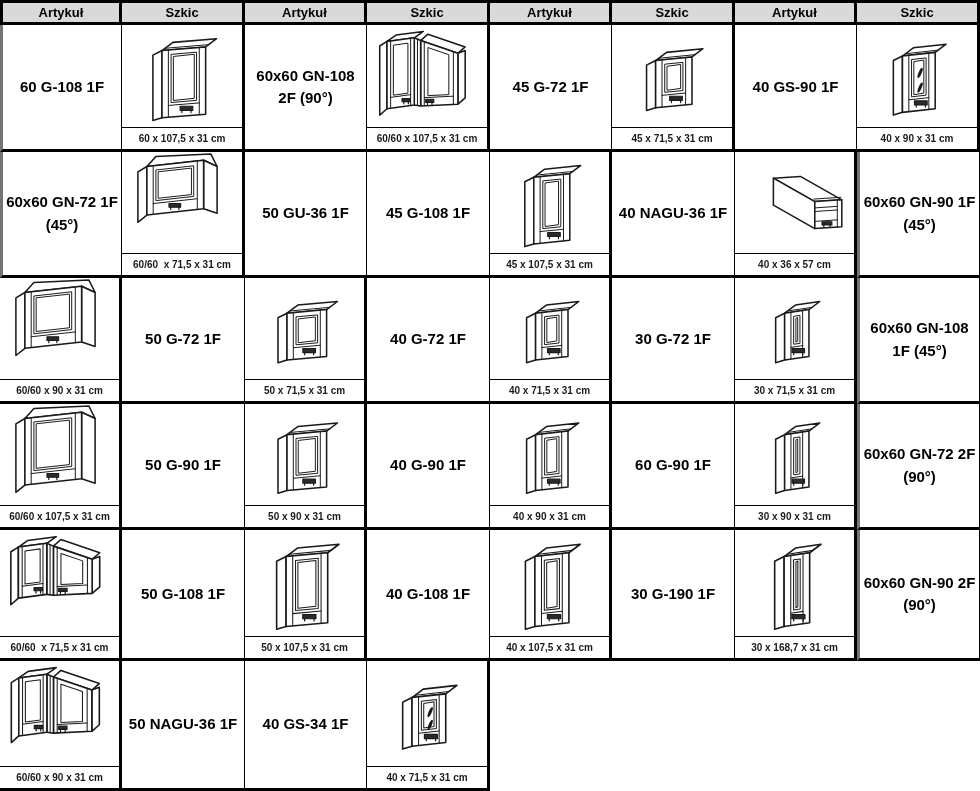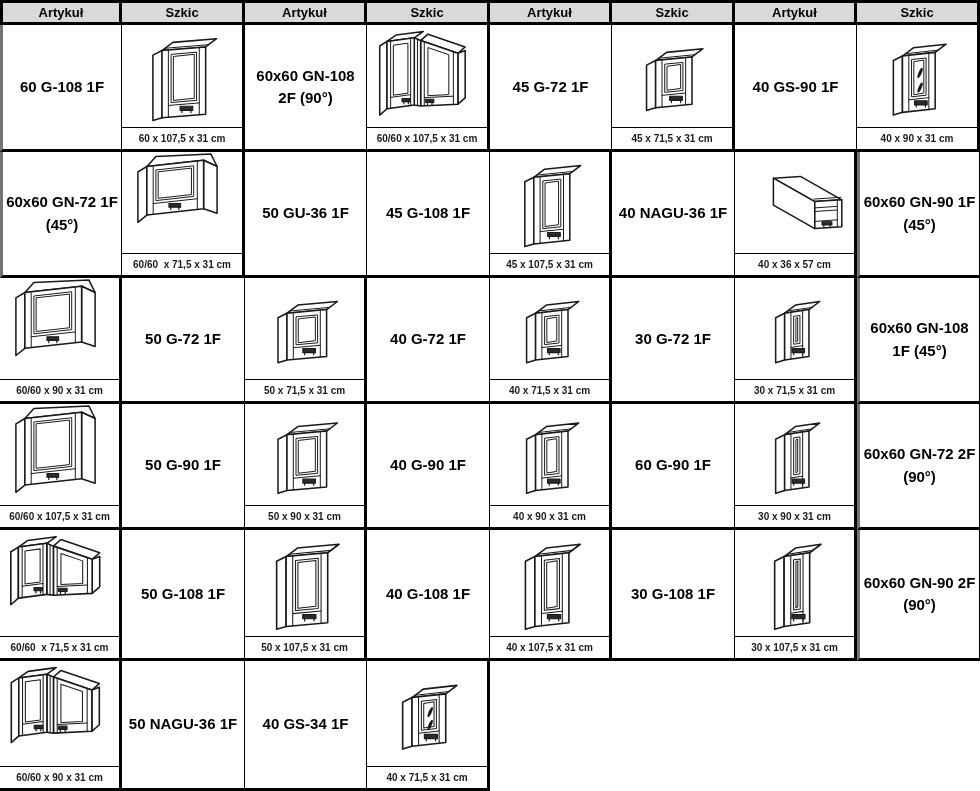--- a/index.html
+++ b/index.html
@@ -430,39 +430,39 @@
           <line x1="51" y1="87.2" x2="73" y2="84.8" stroke="#1a1a1a" stroke-width="1.1" stroke-linecap="round"></line>
           <polygon points="54,30.9 70,29.1 70,82.1 54,83.9" fill="none" stroke="#1a1a1a" stroke-width="1.1" stroke-linejoin="round"></polygon>
           <polygon points="56.5,33.2 67.5,31.4 67.5,79.8 56.5,81.6" fill="none" stroke="#1a1a1a" stroke-width="1.1" stroke-linejoin="round"></polygon>
           <polygon points="57.2,88.3 71.2,88.3 71.2,92.8 57.2,92.8" fill="#2a2a2a" stroke="#1a1a1a" stroke-width="1.2" stroke-linejoin="round"></polygon>
           <line x1="59.2" y1="92.8" x2="59.2" y2="95.2" stroke="#1a1a1a" stroke-width="1.3" stroke-linecap="round"></line>
           <line x1="69.2" y1="92.8" x2="69.2" y2="95.2" stroke="#1a1a1a" stroke-width="1.3" stroke-linecap="round"></line>
         </svg>
       </div>
       <div class="dimbar">40 x 107,5 x 31 cm</div>
     </div>
-    <div class="cell acell"><span>30 G-108 1F</span></div>
+    <div class="cell acell"><span>30 G-190 1F</span></div>
     <div class="cell scell">
       <div class="sketch">
         <svg viewBox="0 0 120 110" width="118" height="104" xmlns="http://www.w3.org/2000/svg">
           <polygon points="48.5,27 75.5,23 87.5,14 60.5,18" fill="#fff" stroke="#1a1a1a" stroke-width="1.7" stroke-linejoin="round"></polygon>
           <line x1="52" y1="24.5" x2="79" y2="20.5" stroke="#1a1a1a" stroke-width="1.1" stroke-linecap="round"></line>
           <polygon points="38.5,32 48.5,27 48.5,101 38.5,104" fill="#fff" stroke="#1a1a1a" stroke-width="1.7" stroke-linejoin="round"></polygon>
           <polygon points="48.5,27 75.5,23 75.5,97 48.5,101" fill="#fff" stroke="#1a1a1a" stroke-width="1.7" stroke-linejoin="round"></polygon>
           <line x1="55.5" y1="26" x2="55.5" y2="100" stroke="#1a1a1a" stroke-width="1.1" stroke-linecap="round"></line>
           <line x1="68.5" y1="24" x2="68.5" y2="98" stroke="#1a1a1a" stroke-width="1.1" stroke-linecap="round"></line>
           <line x1="55.5" y1="87" x2="68.5" y2="85" stroke="#1a1a1a" stroke-width="1.1" stroke-linecap="round"></line>
           <polygon points="58.5,30.5 65.5,29.5 65.5,82.5 58.5,83.5" fill="none" stroke="#1a1a1a" stroke-width="1.1" stroke-linejoin="round"></polygon>
           <polygon points="61,32.8 63,31.8 63,80.2 61,81.2" fill="none" stroke="#1a1a1a" stroke-width="1.1" stroke-linejoin="round"></polygon>
           <polygon points="56.6,88.3 70.6,88.3 70.6,92.8 56.6,92.8" fill="#2a2a2a" stroke="#1a1a1a" stroke-width="1.2" stroke-linejoin="round"></polygon>
           <line x1="58.6" y1="92.8" x2="58.6" y2="95.2" stroke="#1a1a1a" stroke-width="1.3" stroke-linecap="round"></line>
           <line x1="68.6" y1="92.8" x2="68.6" y2="95.2" stroke="#1a1a1a" stroke-width="1.3" stroke-linecap="round"></line>
         </svg>
       </div>
-      <div class="dimbar">30 x 107,5 x 31 cm</div>
+      <div class="dimbar">30 x 168,7 x 31 cm</div>
     </div>
     <div class="cell acell first"><span>60x60 GN-90 2F
 (90°)</span></div>
     <div class="cell scell">
       <div class="sketch">
         <svg viewBox="0 0 120 110" width="118" height="104" xmlns="http://www.w3.org/2000/svg">
           <polygon points="16,17 46,13 56,6 26,10" fill="#fff" stroke="#1a1a1a" stroke-width="1.7" stroke-linejoin="round"></polygon>
           <polygon points="53,16 94,30 102,23 61,9" fill="#fff" stroke="#1a1a1a" stroke-width="1.7" stroke-linejoin="round"></polygon>
           <polygon points="94,30 102,27 102,67 94,74" fill="#fff" stroke="#1a1a1a" stroke-width="1.7" stroke-linejoin="round"></polygon>
           <polygon points="53,16 94,30 94,74 53,76" fill="#fff" stroke="#1a1a1a" stroke-width="1.7" stroke-linejoin="round"></polygon>

